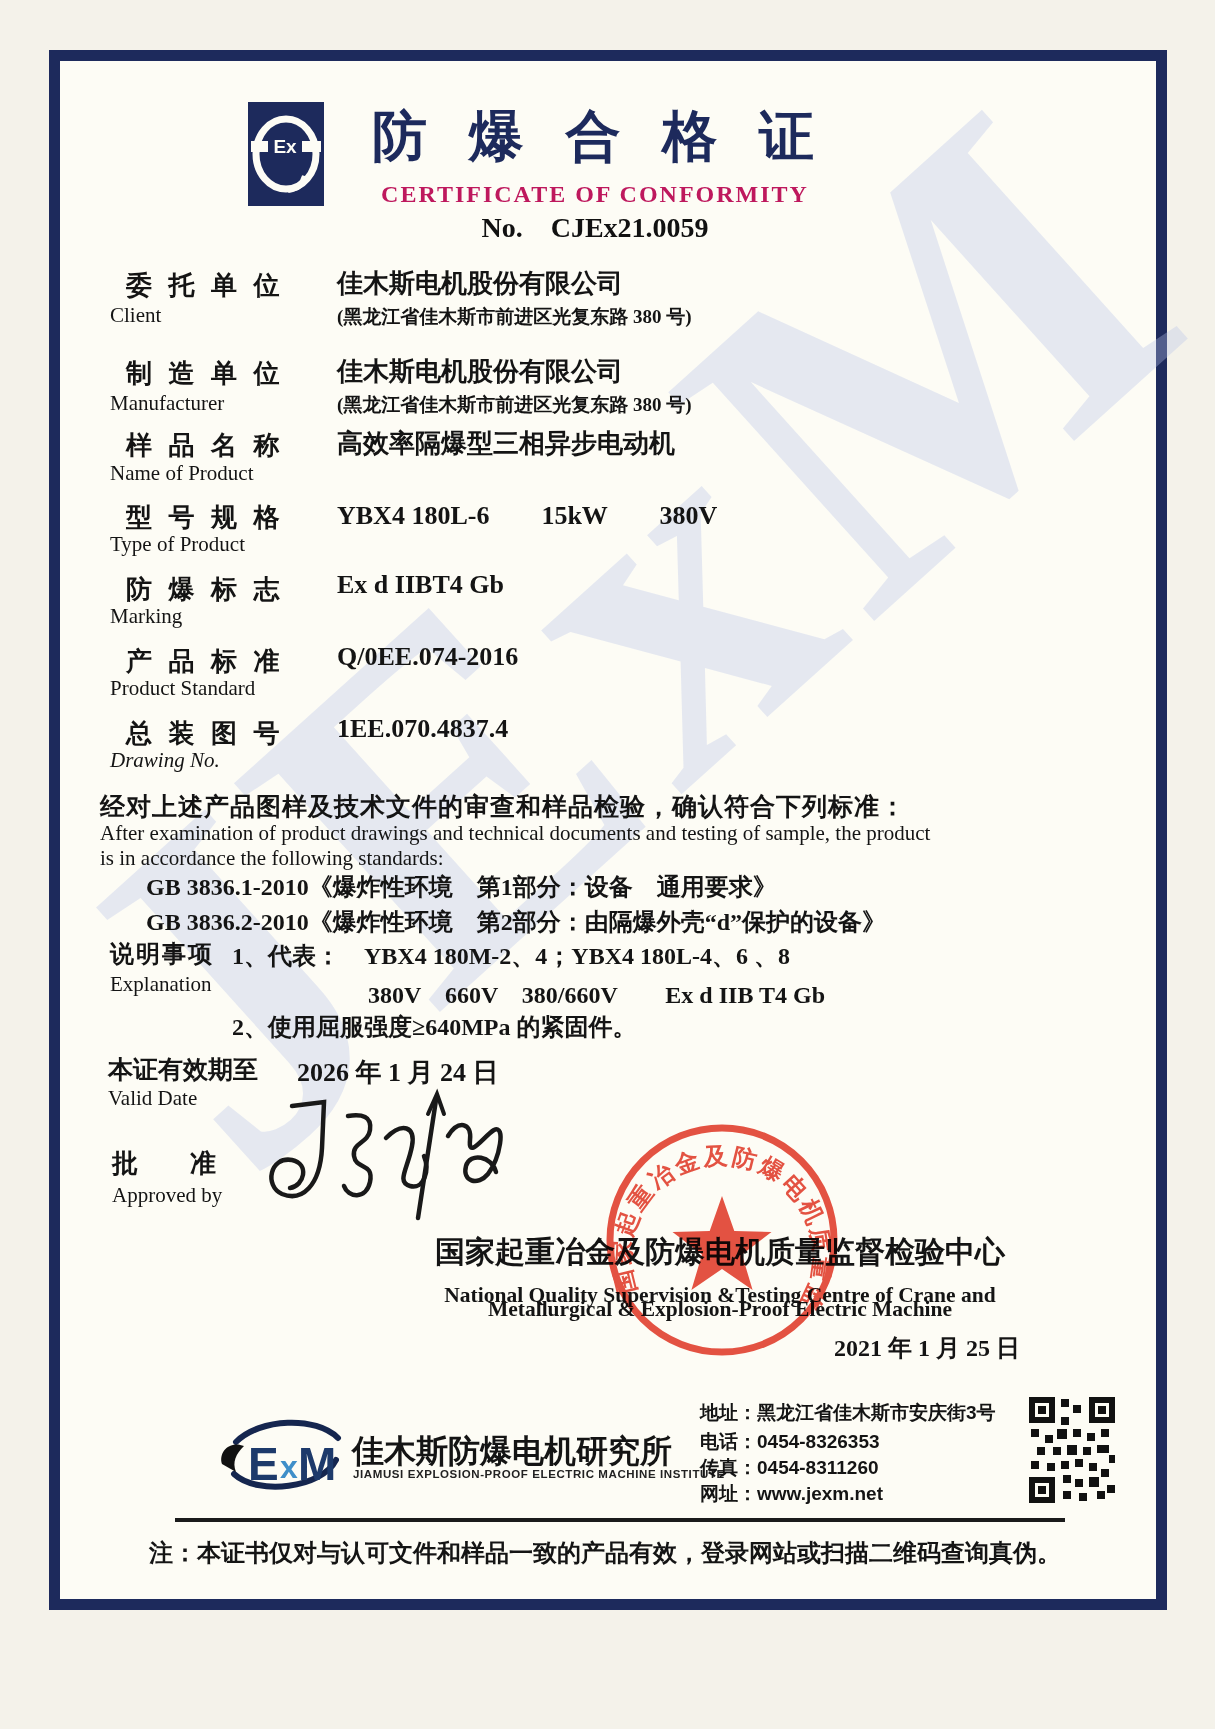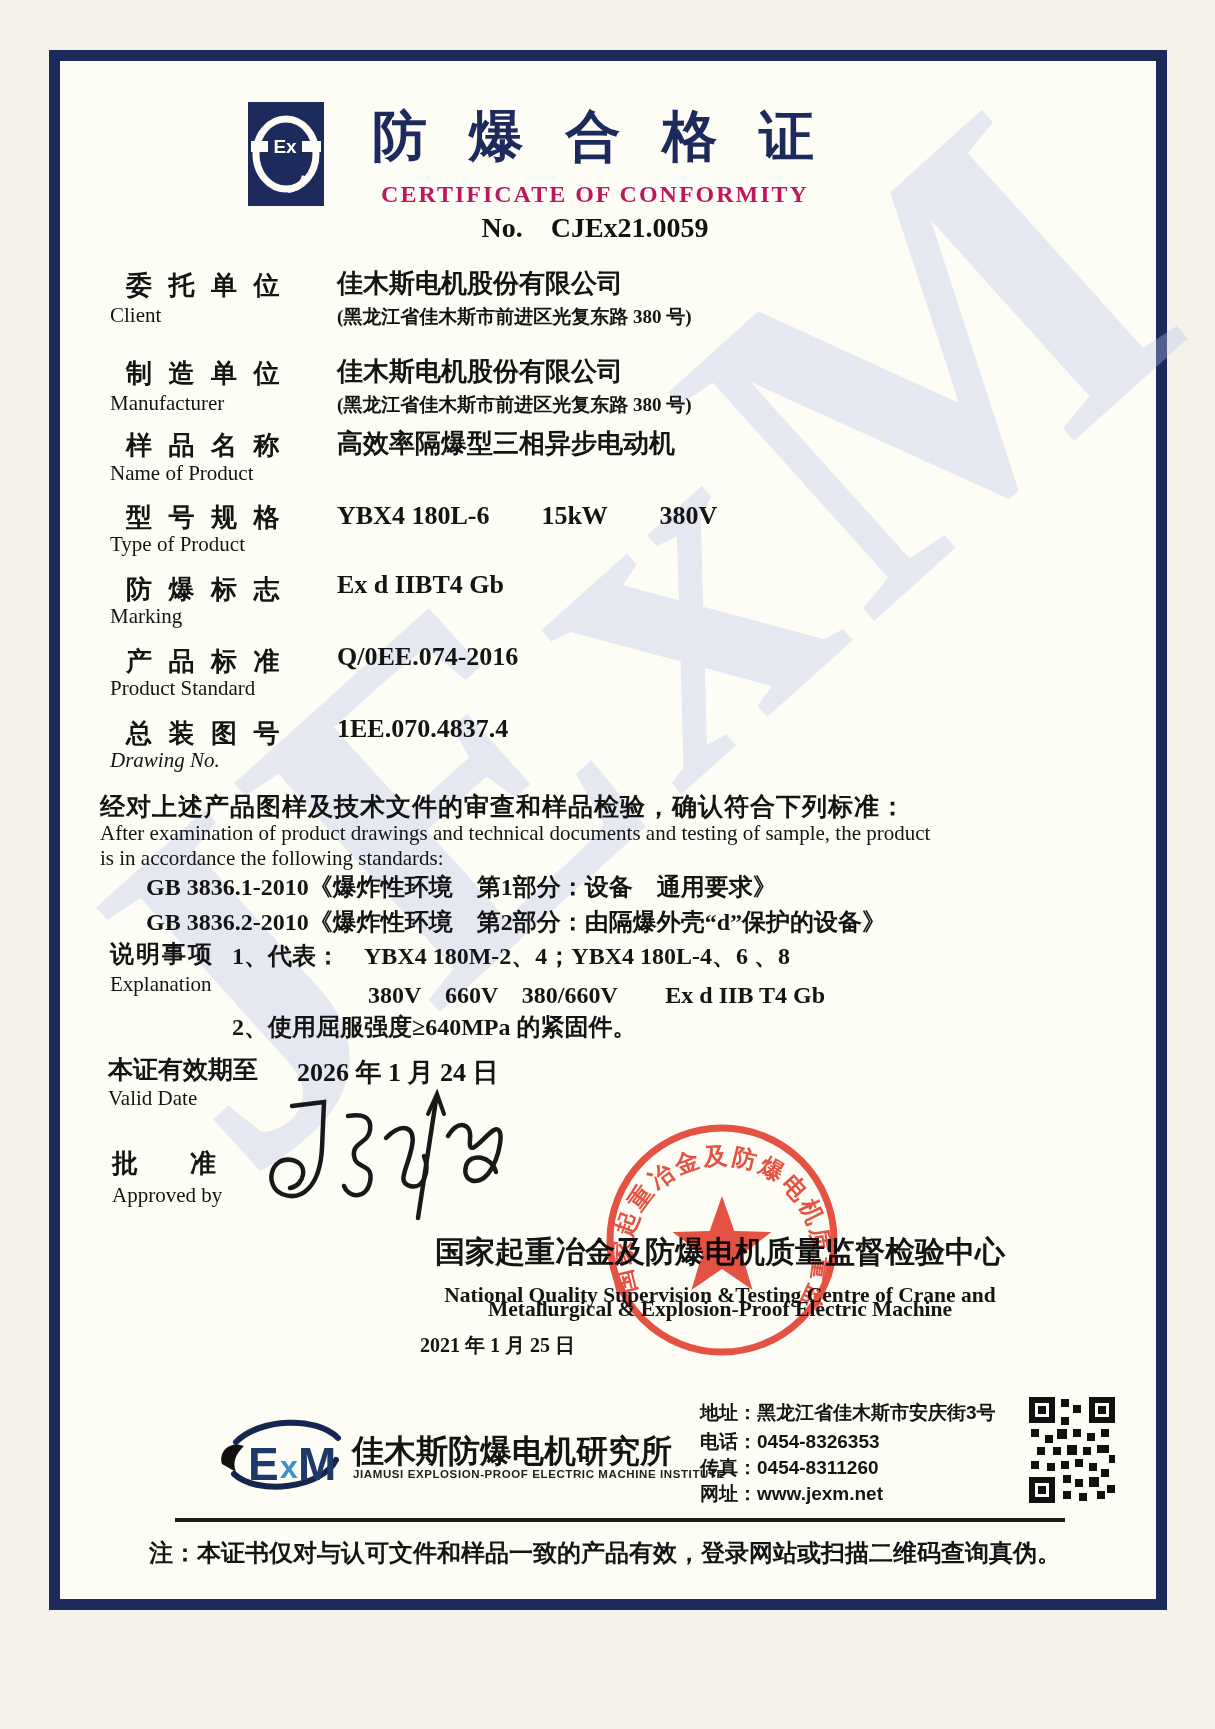--- a/index.html
+++ b/index.html
@@ -32,21 +32,21 @@
   
   .stmt-zh{left:100px; top:790px; font-size:25px; font-weight:bold; letter-spacing:1px;}
   .stmt-en{left:100px; font-size:21px;}
   .std{left:146px; font-size:24px; font-weight:bold;}
   .exp{font-size:24px; font-weight:bold;}
   
   .seal{left:600px; top:1118px; width:244px; height:244px; z-index:4; opacity:.88; mix-blend-mode:multiply;}
   .sig{left:252px; top:1078px; width:280px; height:158px; z-index:3;}
   .authority-zh{left:420px; top:1232px; width:600px; text-align:center; font-size:30px; font-weight:bold; z-index:3;}
   .authority-en{left:420px; width:600px; text-align:center; font-size:21.5px; font-weight:bold; z-index:3;}
-  .issue-date{left:420px; top:1332px; width:600px; text-align:left; font-size:20px; font-weight:bold; z-index:3;}
+  .issue-date{left:420px; top:1332px; width:600px; text-align:right; font-size:24px; font-weight:bold; z-index:3;}
   
   .inst-zh{left:352px; top:1430px; font-size:32px; font-weight:bold; font-family:"Liberation Sans", sans-serif;}
   .inst-en{left:353px; top:1468px; font-size:11.5px; letter-spacing:.6px; font-weight:bold; font-family:"Liberation Sans", sans-serif; color:#222;}
   .contact{font-size:19px; font-weight:bold; font-family:"Liberation Sans", sans-serif; left:700px;}
   .divider{left:175px; top:1518px; width:890px; height:4px; background:#1b1b1b;}
   .note{left:130px; top:1537px; width:950px; text-align:center; font-size:24px; font-weight:bold; font-family:"Liberation Sans", sans-serif;}
 </style>
 </head>
 <body>
 

